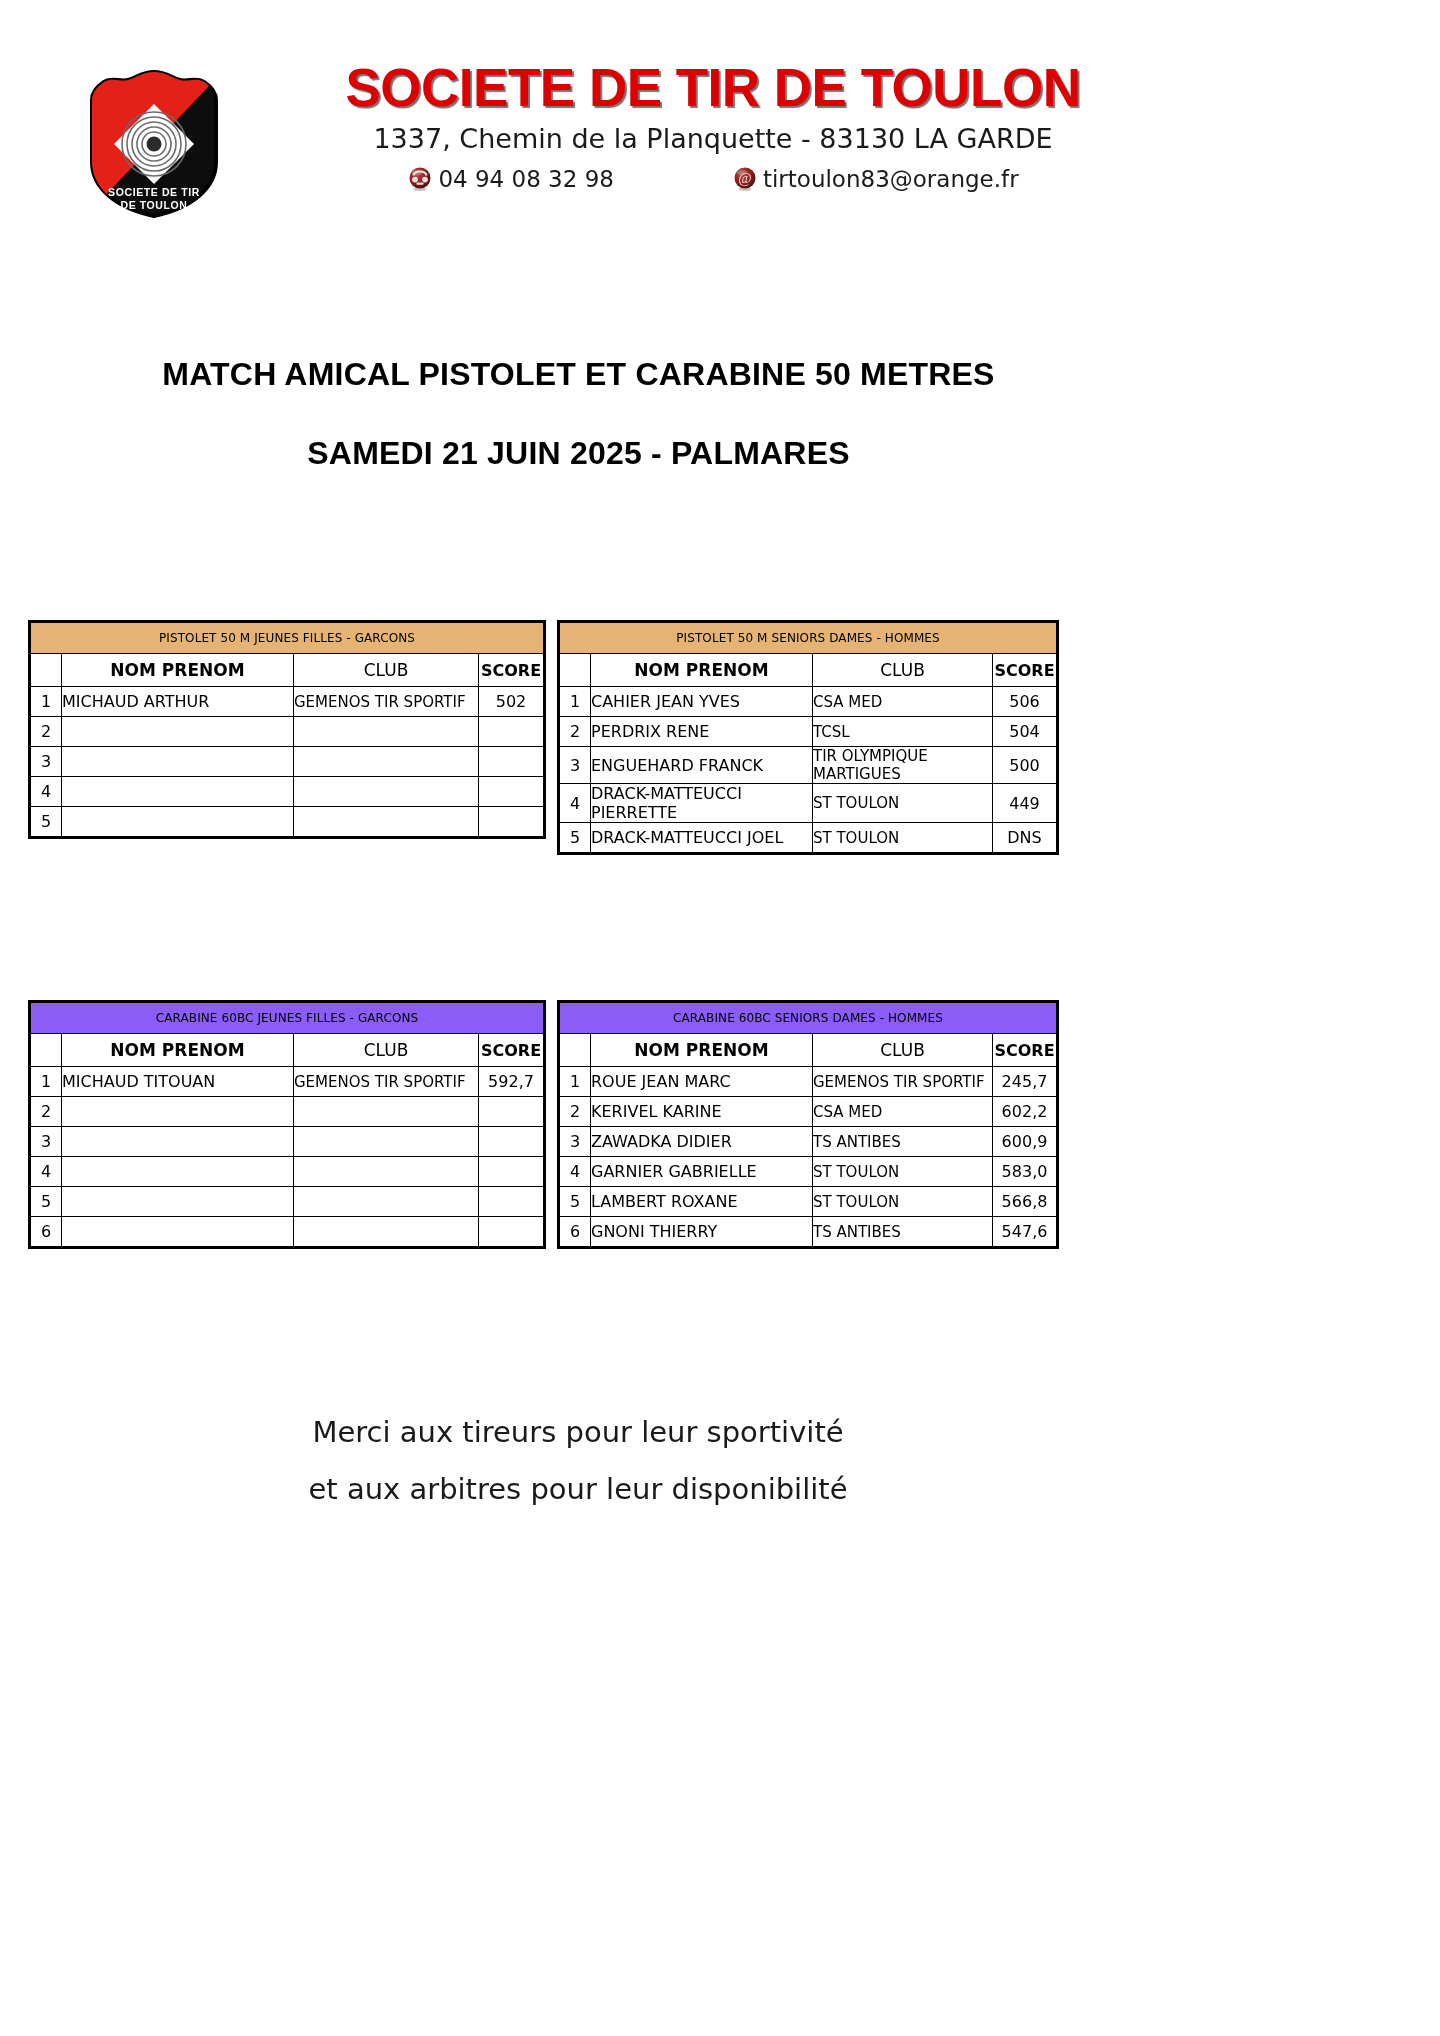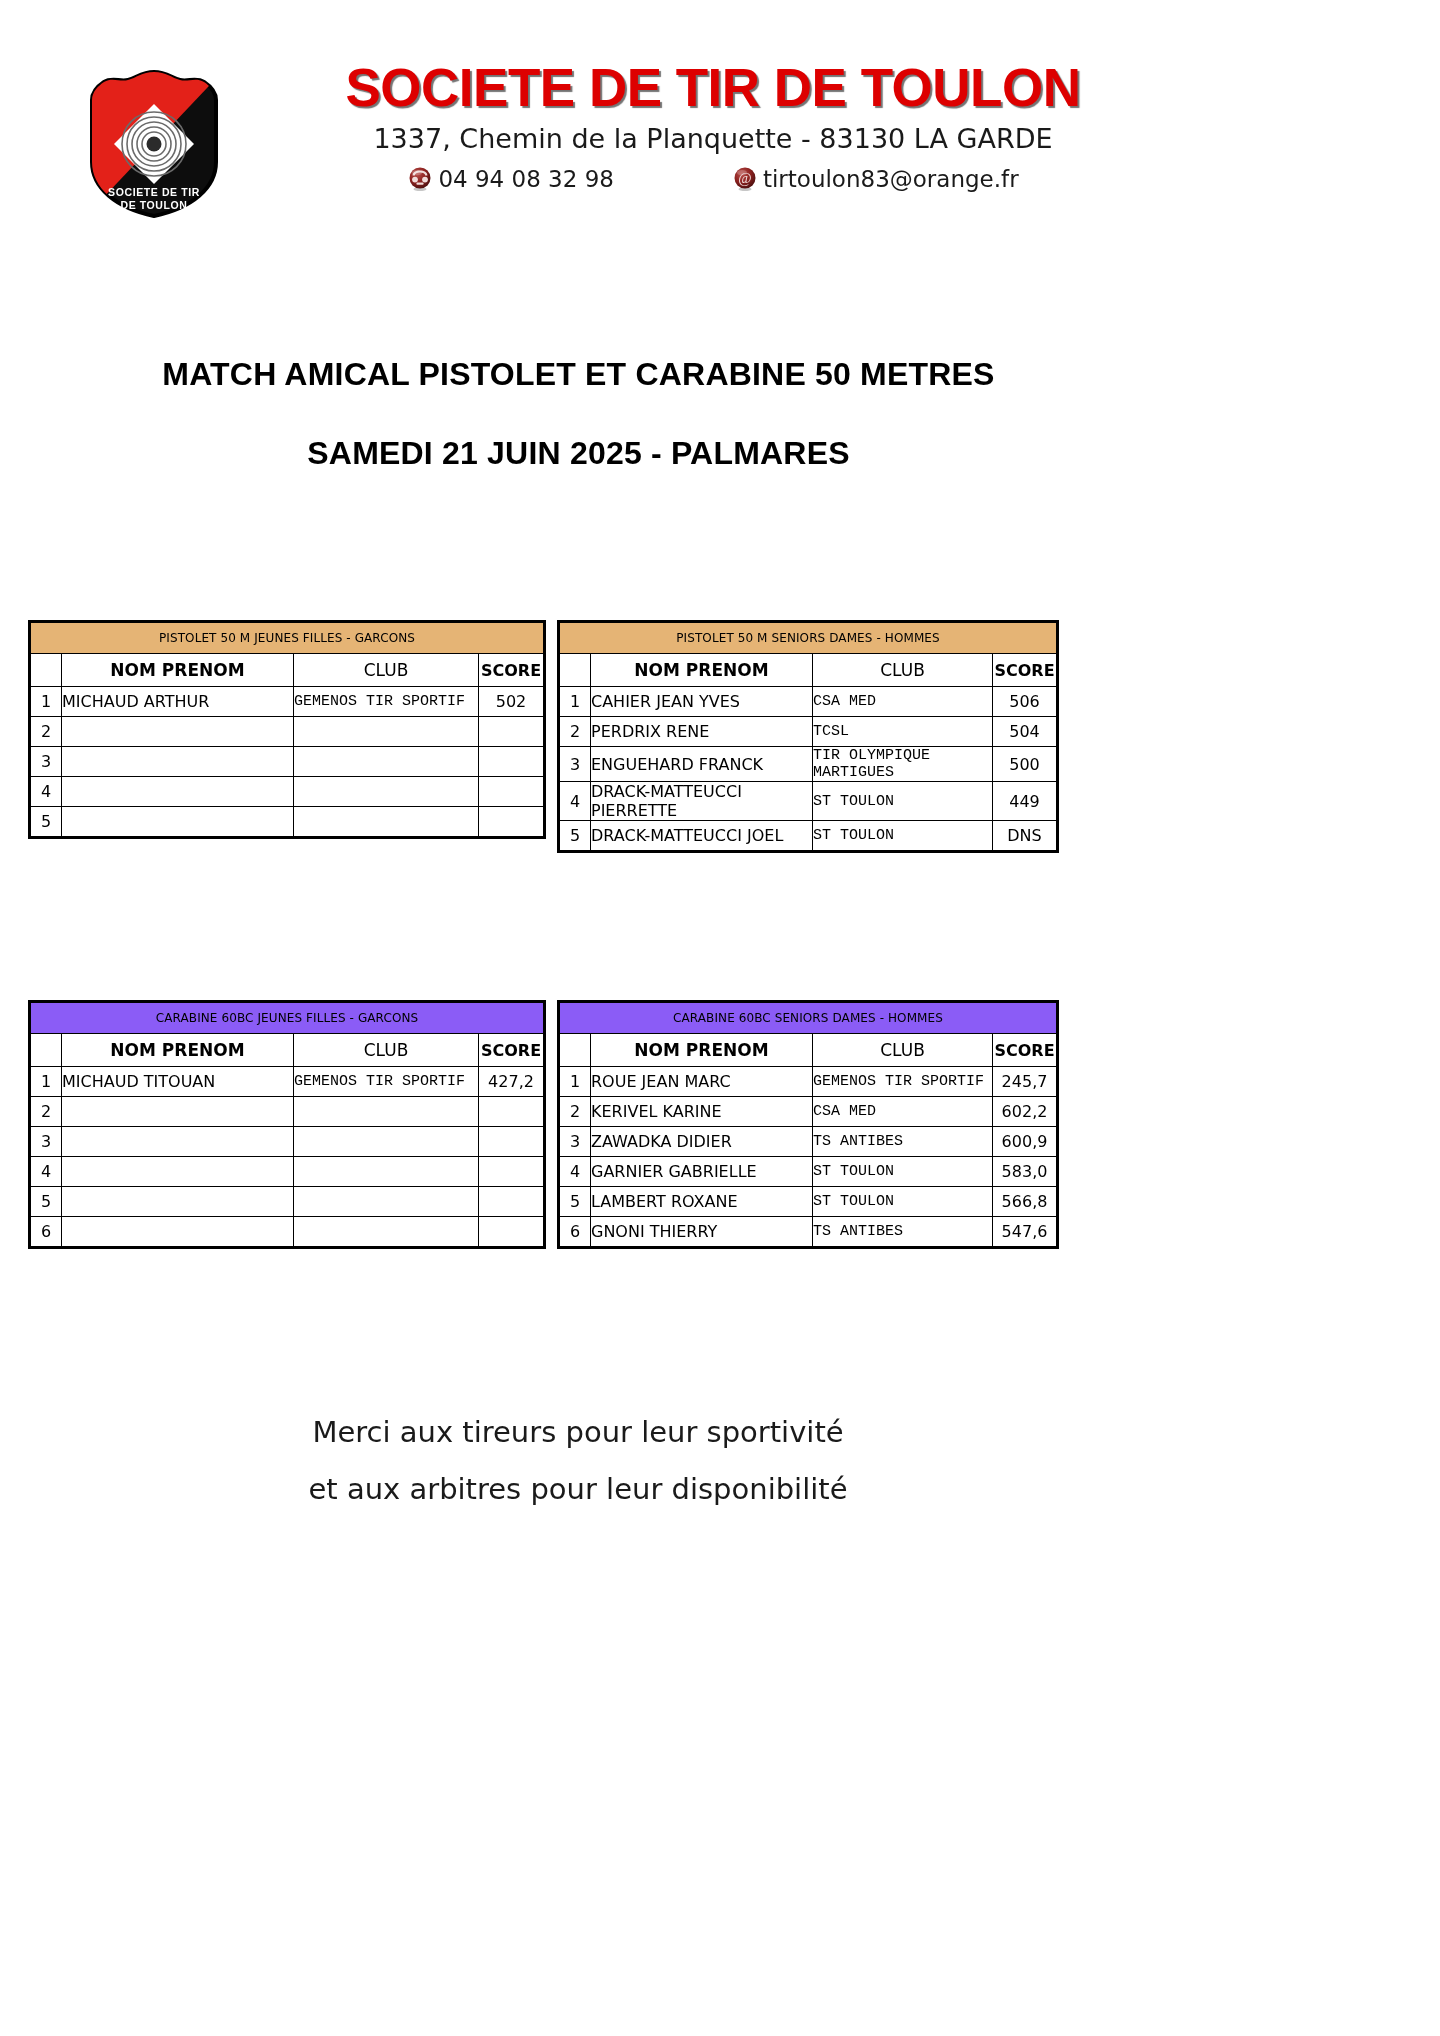--- a/index.html
+++ b/index.html
@@ -157,21 +157,21 @@
     height: 29px;
     vertical-align: middle;
     font-family: "DejaVu Sans", sans-serif;
     font-size: 16px;
   }
   td.c-rank {
     text-align: center;
     font-size: 16px;
   }
   td.c-name { text-align: left; padding-left: 5px; }
-  td.c-club { text-align: left; padding-left: 5px; font-size: 15px; font-family: Liberation Mono, monospace; }
+  td.c-club { text-align: left; padding-left: 5px; font-size: 15px; }
   td.c-score { text-align: center; }
 
   
   .w-rank   { width: 31px; }
   .w-name   { width: 232px; }
   .w-club   { width: 185px; }
   .w-score  { width: 65px; }
 
   
   .w-rank-r  { width: 31px; }
@@ -412,21 +412,21 @@
           <tr class="col-head">
             <td class="h-rank"></td>
             <td class="h-nom">NOM PRENOM</td>
             <td class="h-club">CLUB</td>
             <td class="h-score">SCORE</td>
           </tr>
           <tr class="data-row">
             <td class="c-rank">1</td>
             <td class="c-name">MICHAUD TITOUAN</td>
             <td class="c-club">GEMENOS TIR SPORTIF</td>
-            <td class="c-score">427,2</td>
+            <td class="c-score">592,7</td>
           </tr>
           <tr class="data-row">
             <td class="c-rank">2</td>
             <td class="c-name"></td>
             <td class="c-club"></td>
             <td class="c-score"></td>
           </tr>
           <tr class="data-row">
             <td class="c-rank">3</td>
             <td class="c-name"></td>

